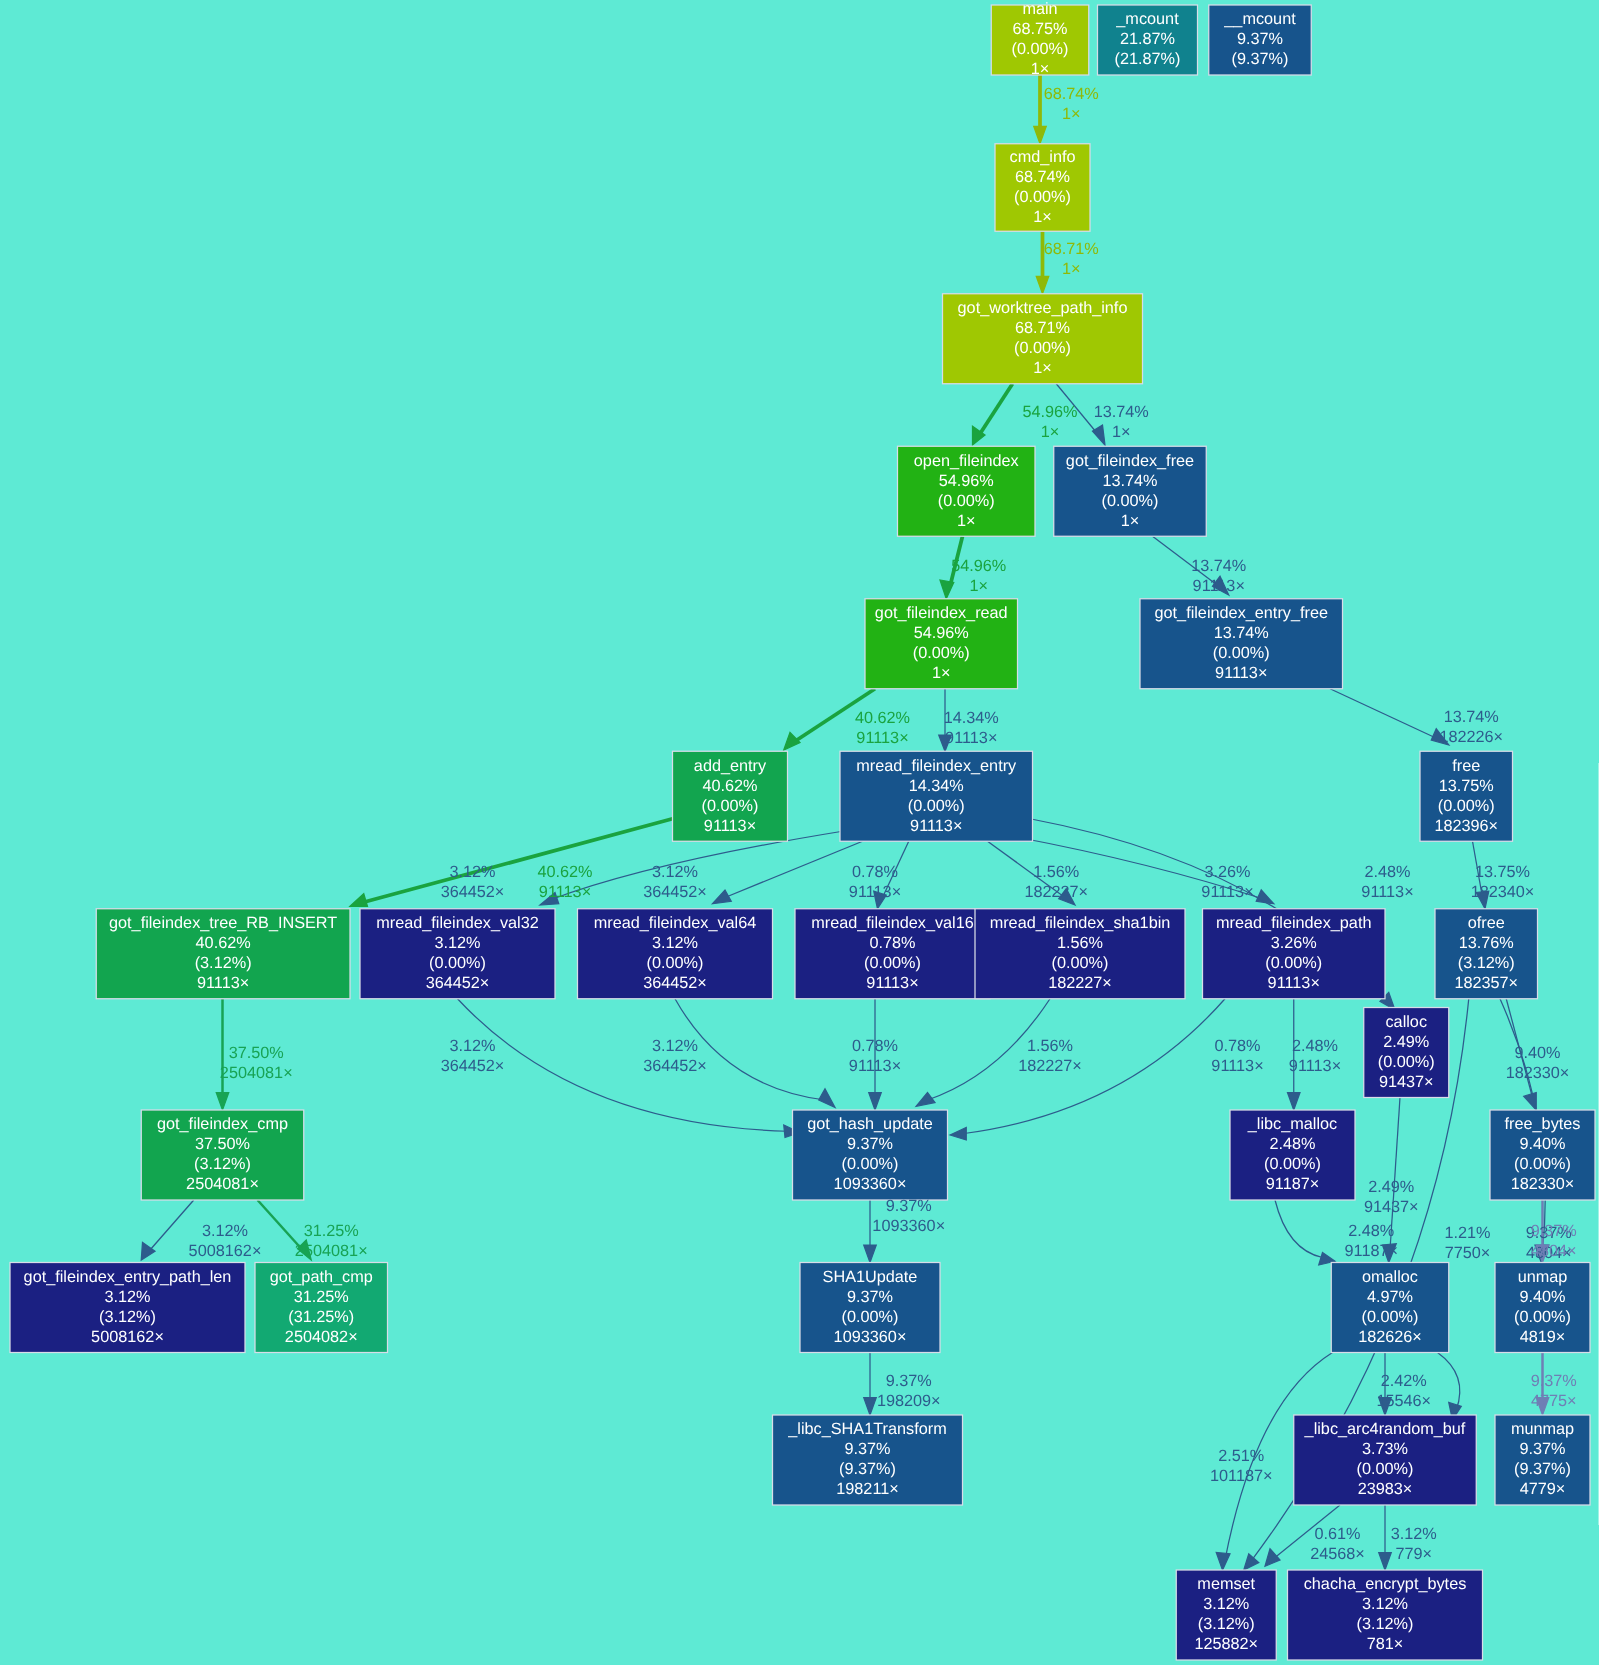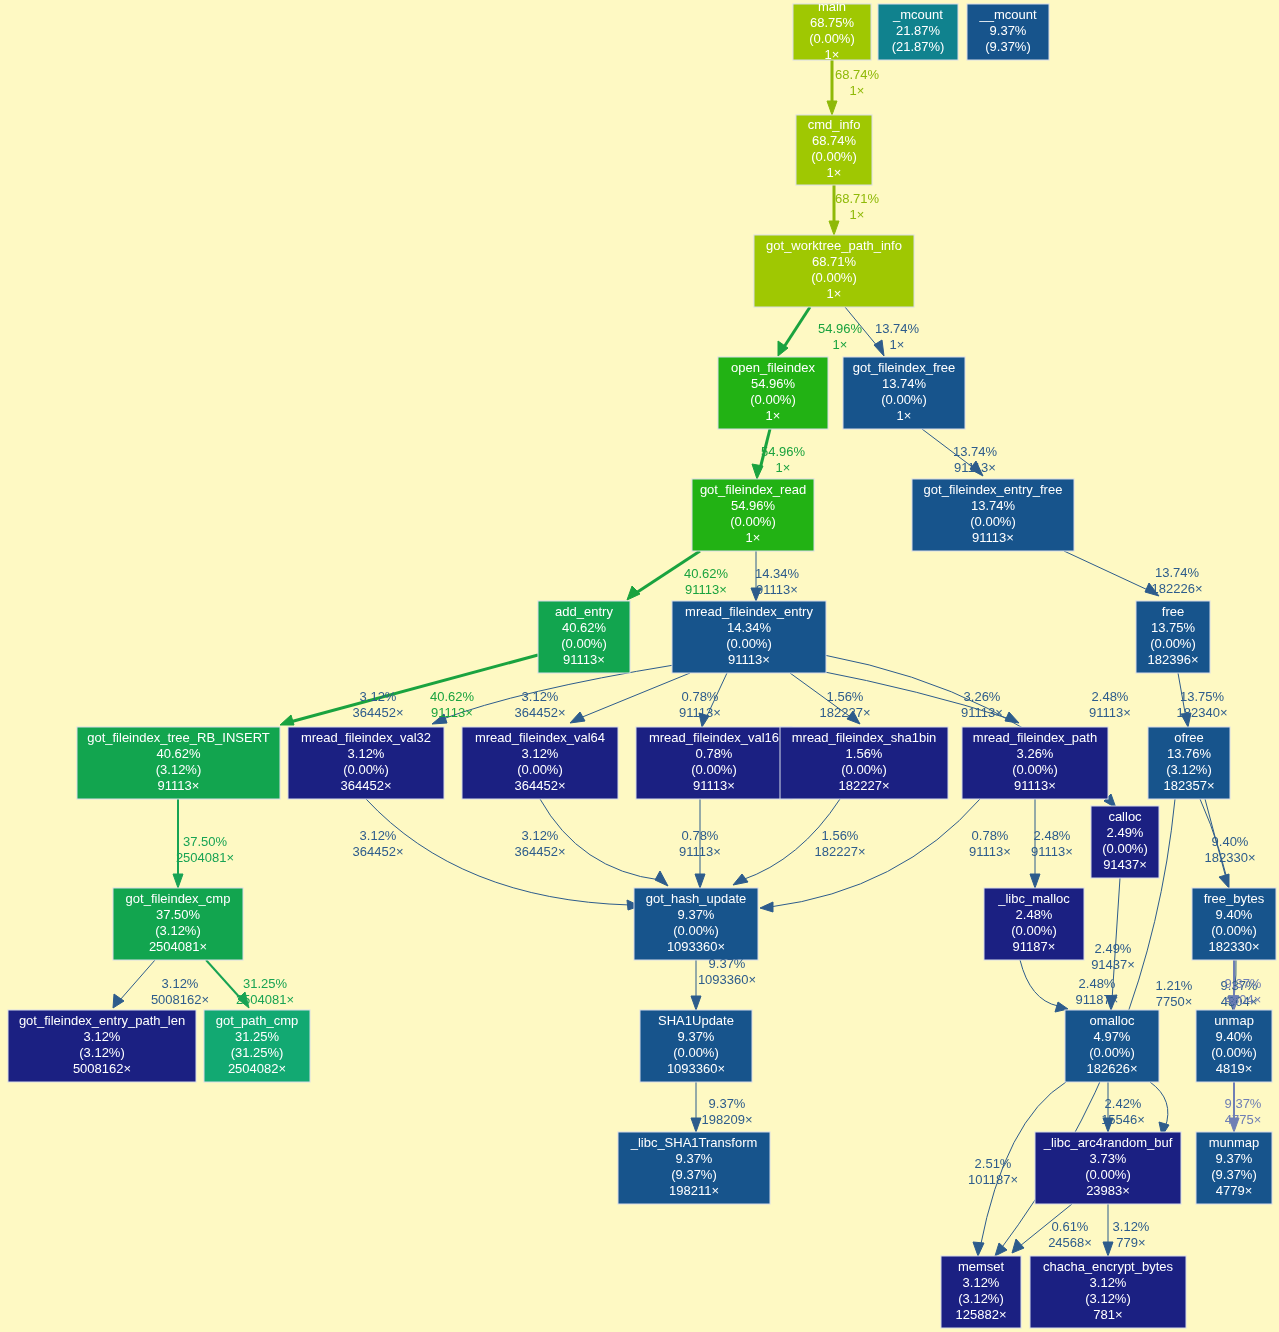--- a/index.html
+++ b/index.html
@@ -7,21 +7,21 @@
     padding: 0;
     background: #ffffff;
   }
   body {
     font-family: "Liberation Sans", sans-serif;
   }
   #graph-root {
     position: relative;
     width: 1279px;
     height: 1332px;
-    background: #fef9c3;
+    background: #5eead4;
     overflow: hidden;
   }
   svg.graph-canvas {
     position: absolute;
     left: 0;
     top: 0;
     width: 1279px;
     height: 1332px;
   }
   .node-rect {

